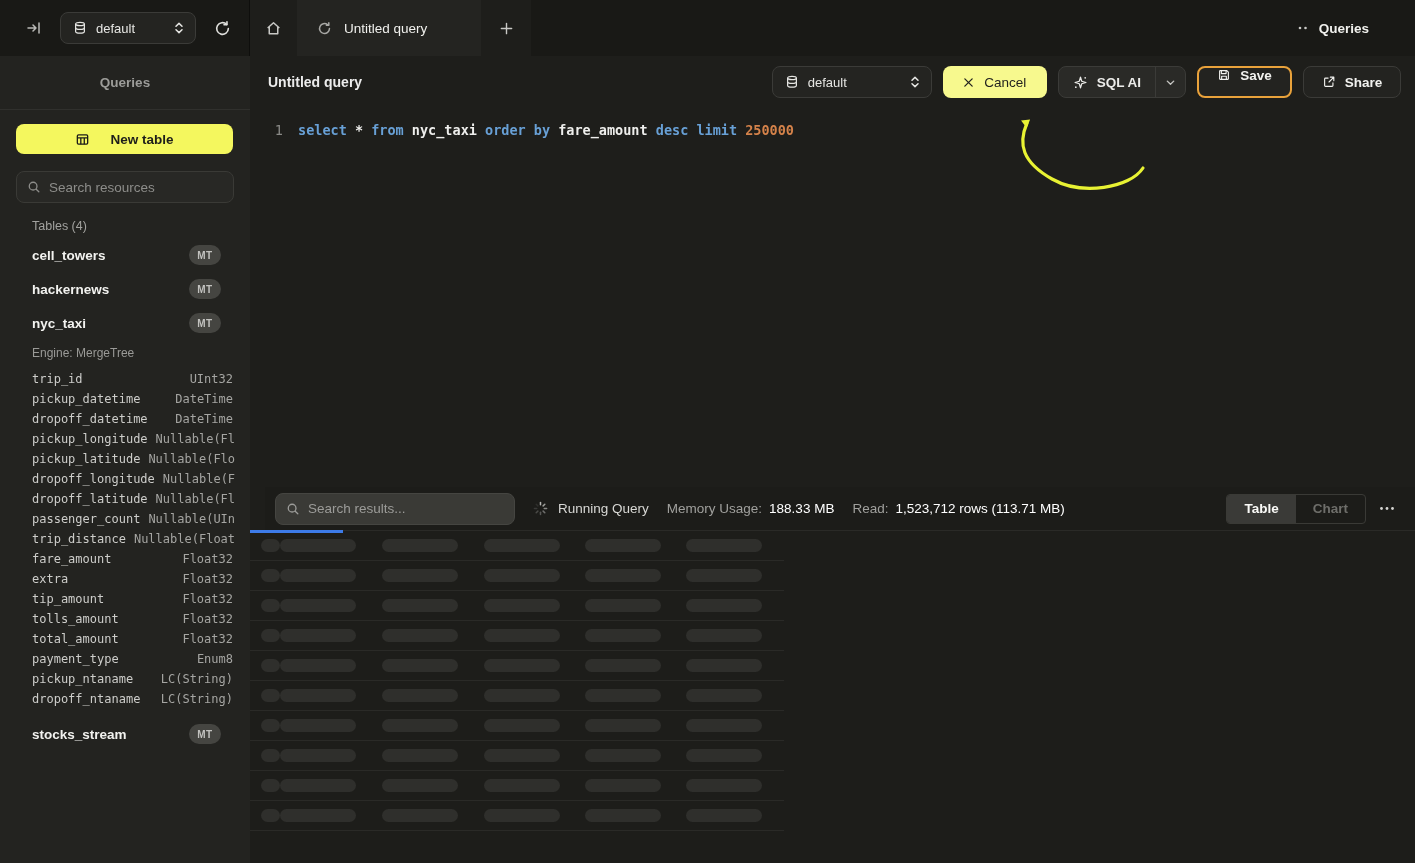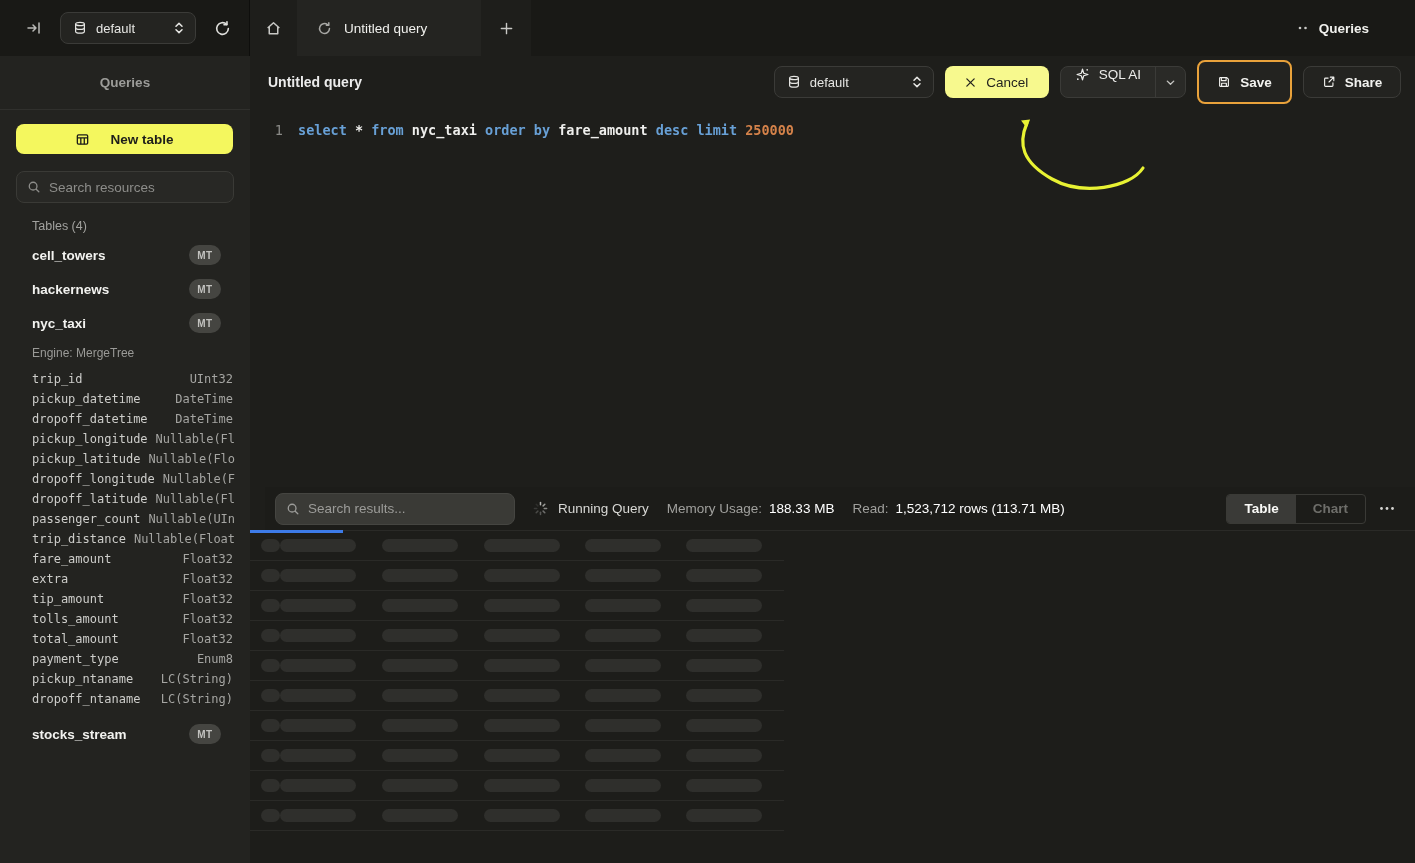--- a/index.html
+++ b/index.html
@@ -45,23 +45,23 @@
   .stocks-row { margin-top:9px; }
 
   
   .main { position:absolute; top:56px; left:250px; right:0; bottom:0; background:#1e1e1b; }
   .main-header { height:52px; display:flex; align-items:center; padding:0 14px 0 18px; }
   .main-title { font-size:14px; font-weight:600; color:#ececec; }
   .header-actions { margin-left:auto; display:flex; align-items:center; gap:11px; }
   .hdr-db { width:160px; height:32px; }
   .btn-cancel { height:32px; width:104px; background:#f7f98e; color:#23231f; border:none; border-radius:8px; font-size:13.5px; display:flex; align-items:center; justify-content:center; gap:10px; cursor:pointer; font-family:inherit; }
   .btn-sqlai { height:32px; background:#2a2a27; border:1px solid #3b3b38; border-radius:8px; display:flex; align-items:stretch; color:#ececea; cursor:pointer; overflow:hidden; }
-  .sqlai-main { display:flex; align-items:flex-start; gap:9px; padding:0 14px; font-size:13.5px; }
+  .sqlai-main { display:flex; align-items:center; gap:9px; padding:0 14px; font-size:13.5px;font-weight:bold; }
   .sqlai-caret { display:flex; align-items:center; padding:0 9px; border-left:1px solid #3b3b38; color:#c5c5c2; }
-  .btn-save { height:44px; width:95px; background:#232320; border:2px solid #e9a23b; border-radius:8px; color:#f2f2ef; font-size:13.5px; font-weight:600; display:flex; align-items:center; justify-content:center; gap:9px; cursor:pointer; font-family:inherit; }
+  .btn-save { height:32px; width:95px; background:#232320; border:2px solid #e9a23b; border-radius:8px; color:#f2f2ef; font-size:13.5px; font-weight:600; display:flex; align-items:flex-start; justify-content:center; gap:9px; cursor:pointer; font-family:inherit; }
   .btn-share { height:32px; width:98px; background:#232320; border:1px solid #3b3b38; border-radius:8px; color:#f2f2ef; font-size:13.5px; font-weight:600; display:flex; align-items:center; justify-content:center; gap:9px; cursor:pointer; font-family:inherit; }
 
   .editor { position:absolute; top:52px; left:0; right:0; height:323px; padding-top:10px; }
   .code-line { display:flex; align-items:center; height:24px; font-family:"DejaVu Sans Mono", monospace; font-size:13.5px; }
   .gutter { width:33px; text-align:right; color:#8a8a87; padding-right:0; }
   .code { padding-left:15px; white-space:pre; }
   .tok { margin-right:0; }
   .tok + .tok::before { content:" "; }
   .tok-keyword { color:#68a0d6; font-weight:700; }
   .tok-identifier { color:#eeeeec; font-weight:700; }

